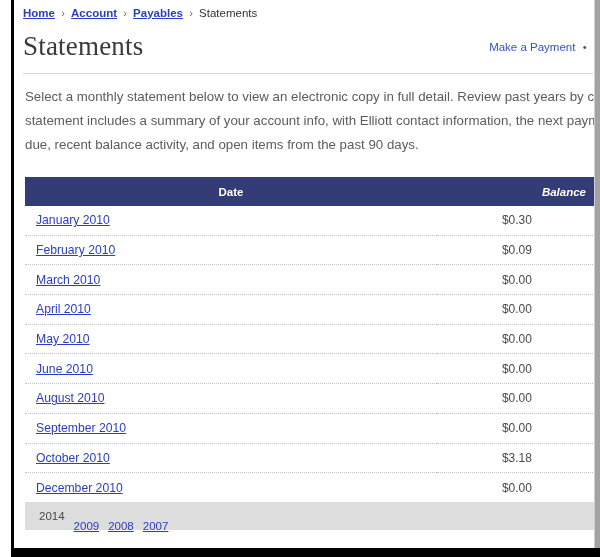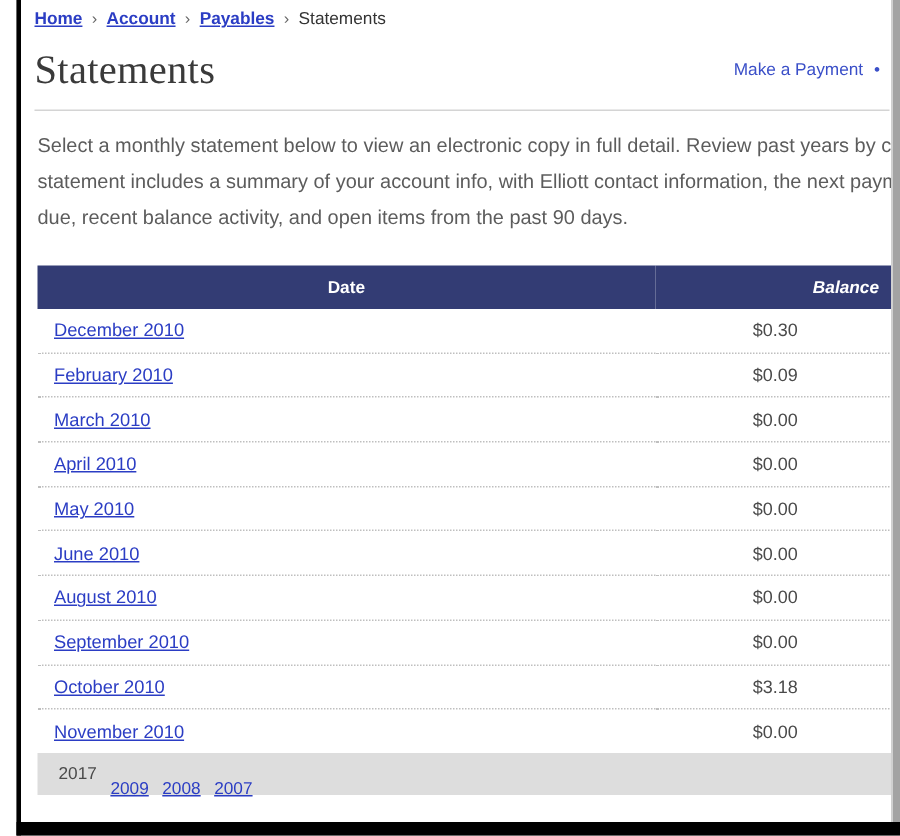--- a/index.html
+++ b/index.html
@@ -224,21 +224,21 @@
             <col style="width:28%">
           </colgroup>
           <thead>
             <tr>
               <th class="col-date">Date</th>
               <th class="col-balance">Balance</th>
             </tr>
           </thead>
           <tbody id="statements-body">
               <tr>
-                <td class="cell-date"><a class="month-link" href="#">December 2010</a></td>
+                <td class="cell-date"><a class="month-link" href="#">January 2010</a></td>
                 <td class="cell-balance">$0.30</td>
               </tr>
               <tr>
                 <td class="cell-date"><a class="month-link" href="#">February 2010</a></td>
                 <td class="cell-balance">$0.09</td>
               </tr>
               <tr>
                 <td class="cell-date"><a class="month-link" href="#">March 2010</a></td>
                 <td class="cell-balance">$0.00</td>
               </tr>
@@ -260,29 +260,29 @@
               </tr>
               <tr>
                 <td class="cell-date"><a class="month-link" href="#">September 2010</a></td>
                 <td class="cell-balance">$0.00</td>
               </tr>
               <tr>
                 <td class="cell-date"><a class="month-link" href="#">October 2010</a></td>
                 <td class="cell-balance">$3.18</td>
               </tr>
               <tr>
-                <td class="cell-date"><a class="month-link" href="#">November 2010</a></td>
+                <td class="cell-date"><a class="month-link" href="#">December 2010</a></td>
                 <td class="cell-balance">$0.00</td>
               </tr>
             </tbody>
         </table>
       </div>
 
       <div class="year-bar">
-        <span class="year-current">2017</span>
+        <span class="year-current">2014</span>
         <a href="#" class="year-link">2009</a>
         <a href="#" class="year-link">2008</a>
         <a href="#" class="year-link">2007</a>
       </div>
 
     </div>
   </div>
 </div>
 
 </body></html>

